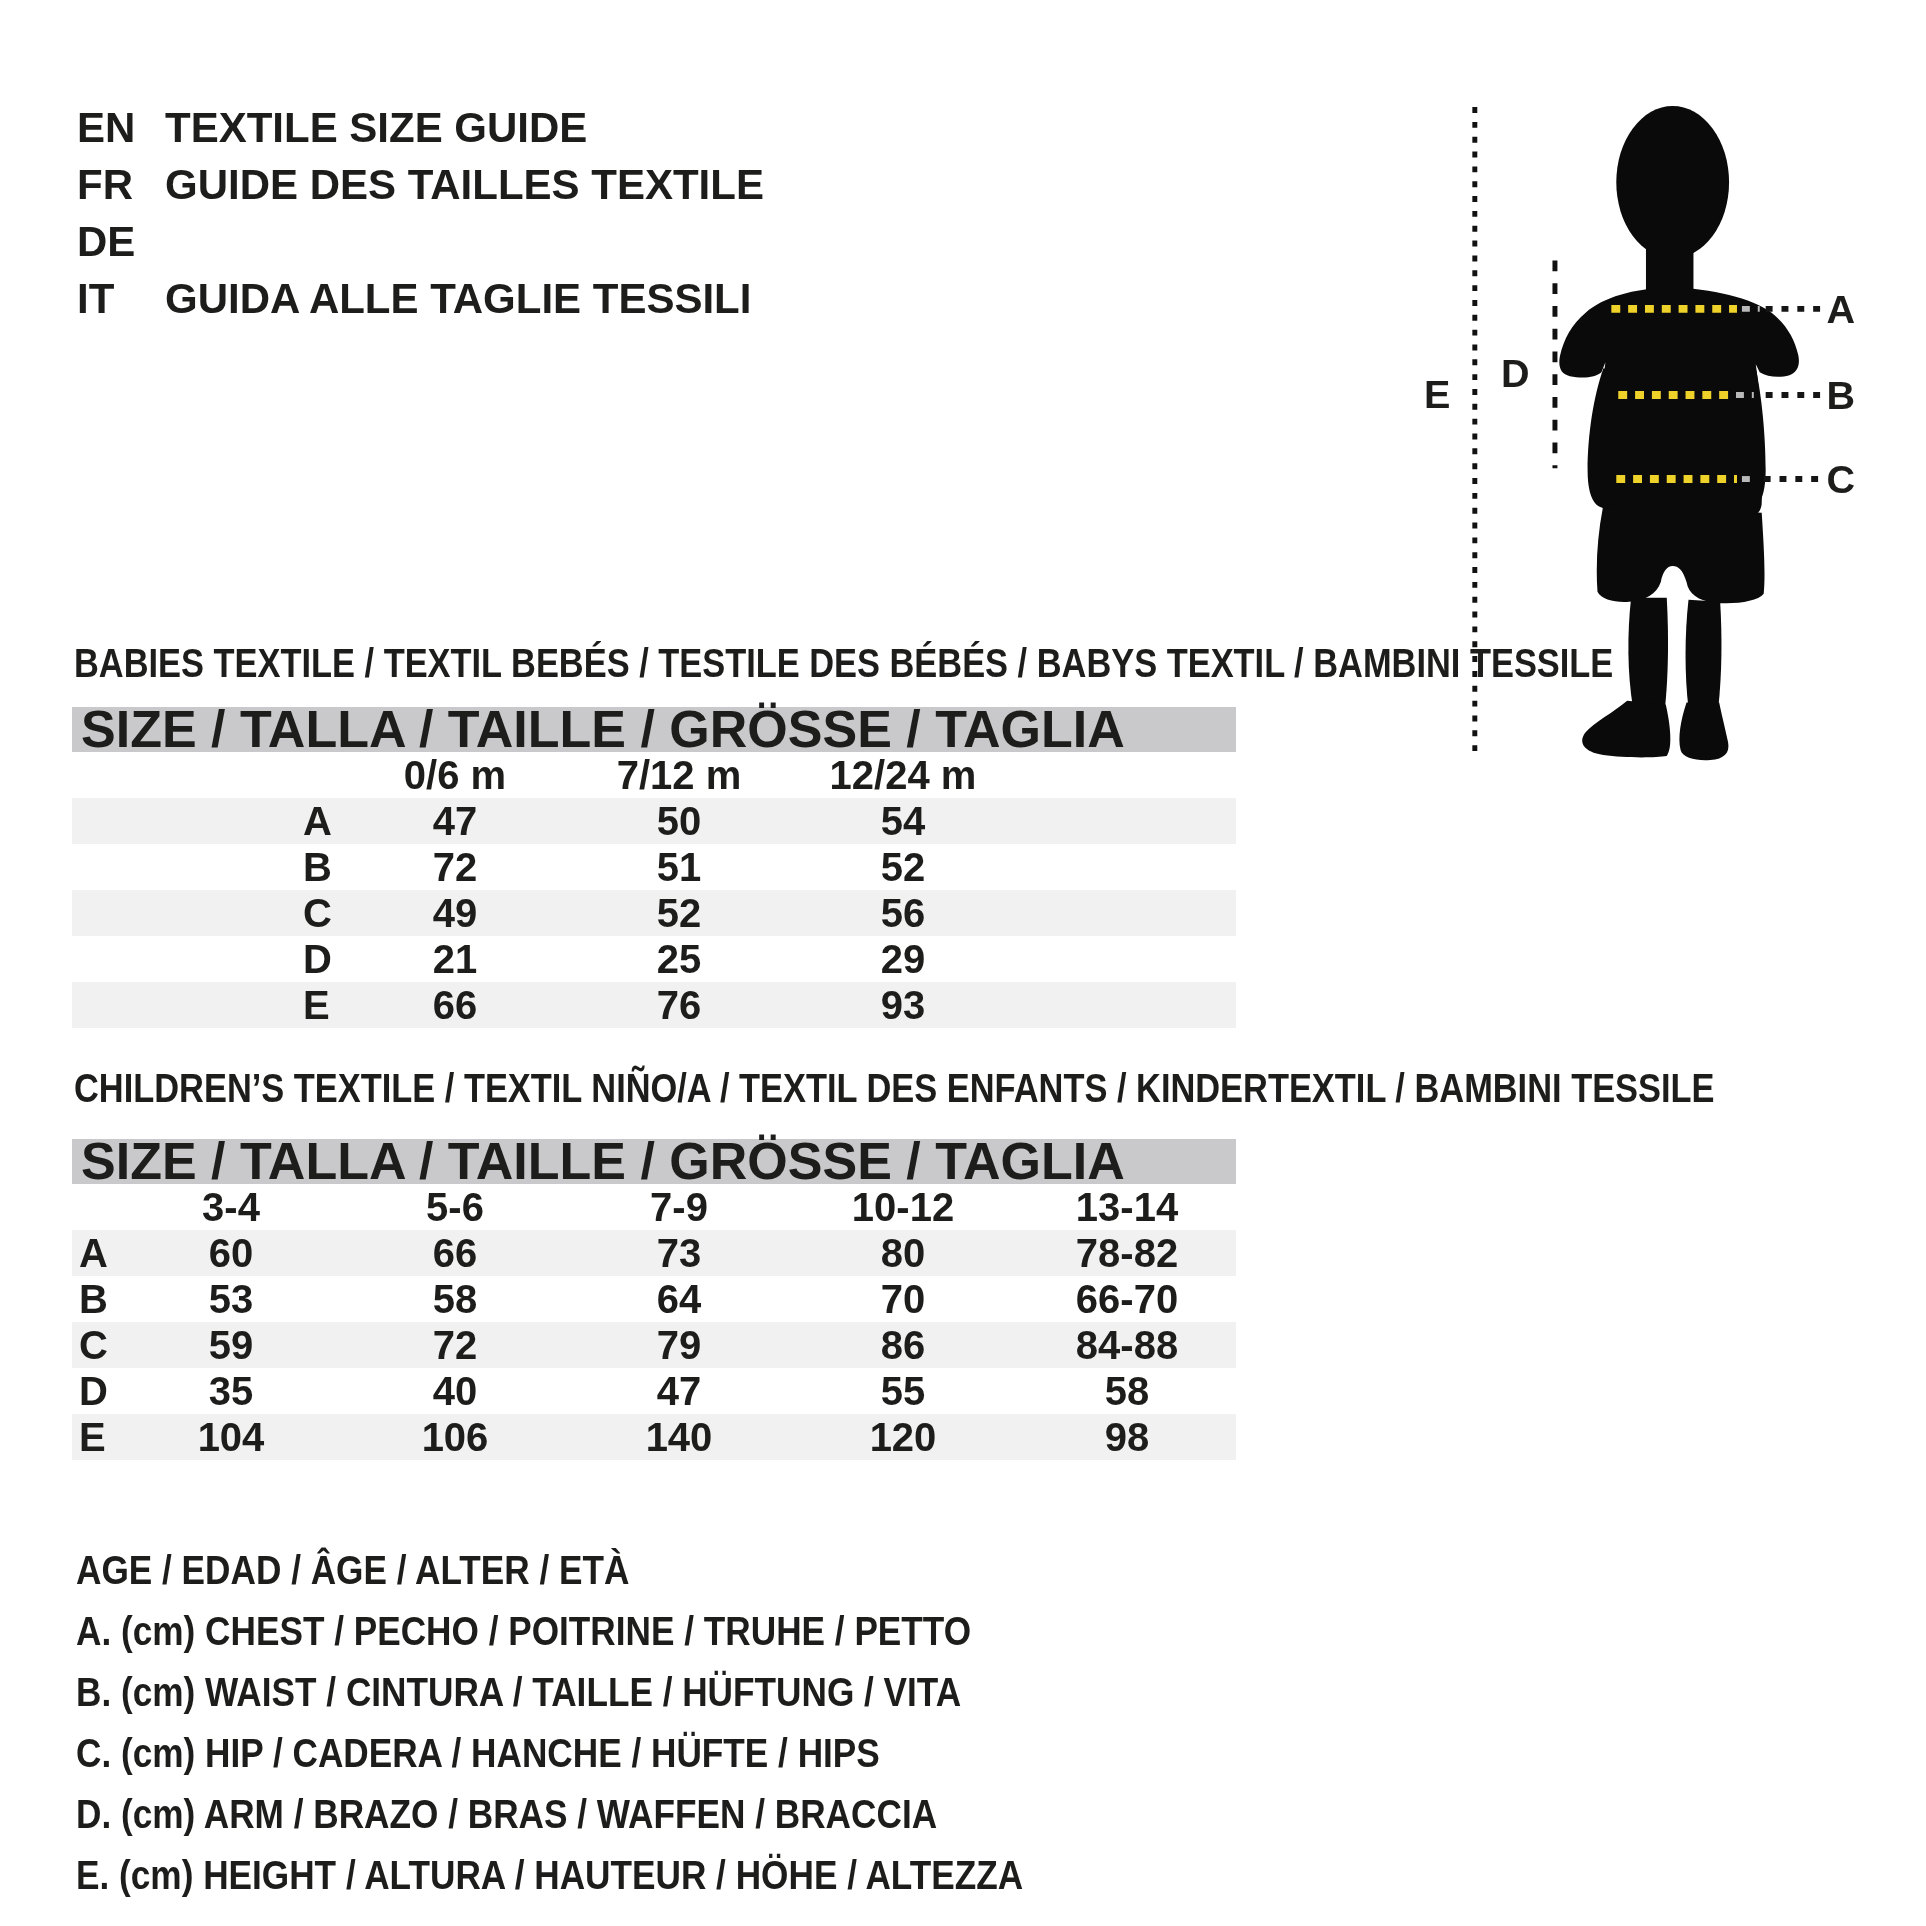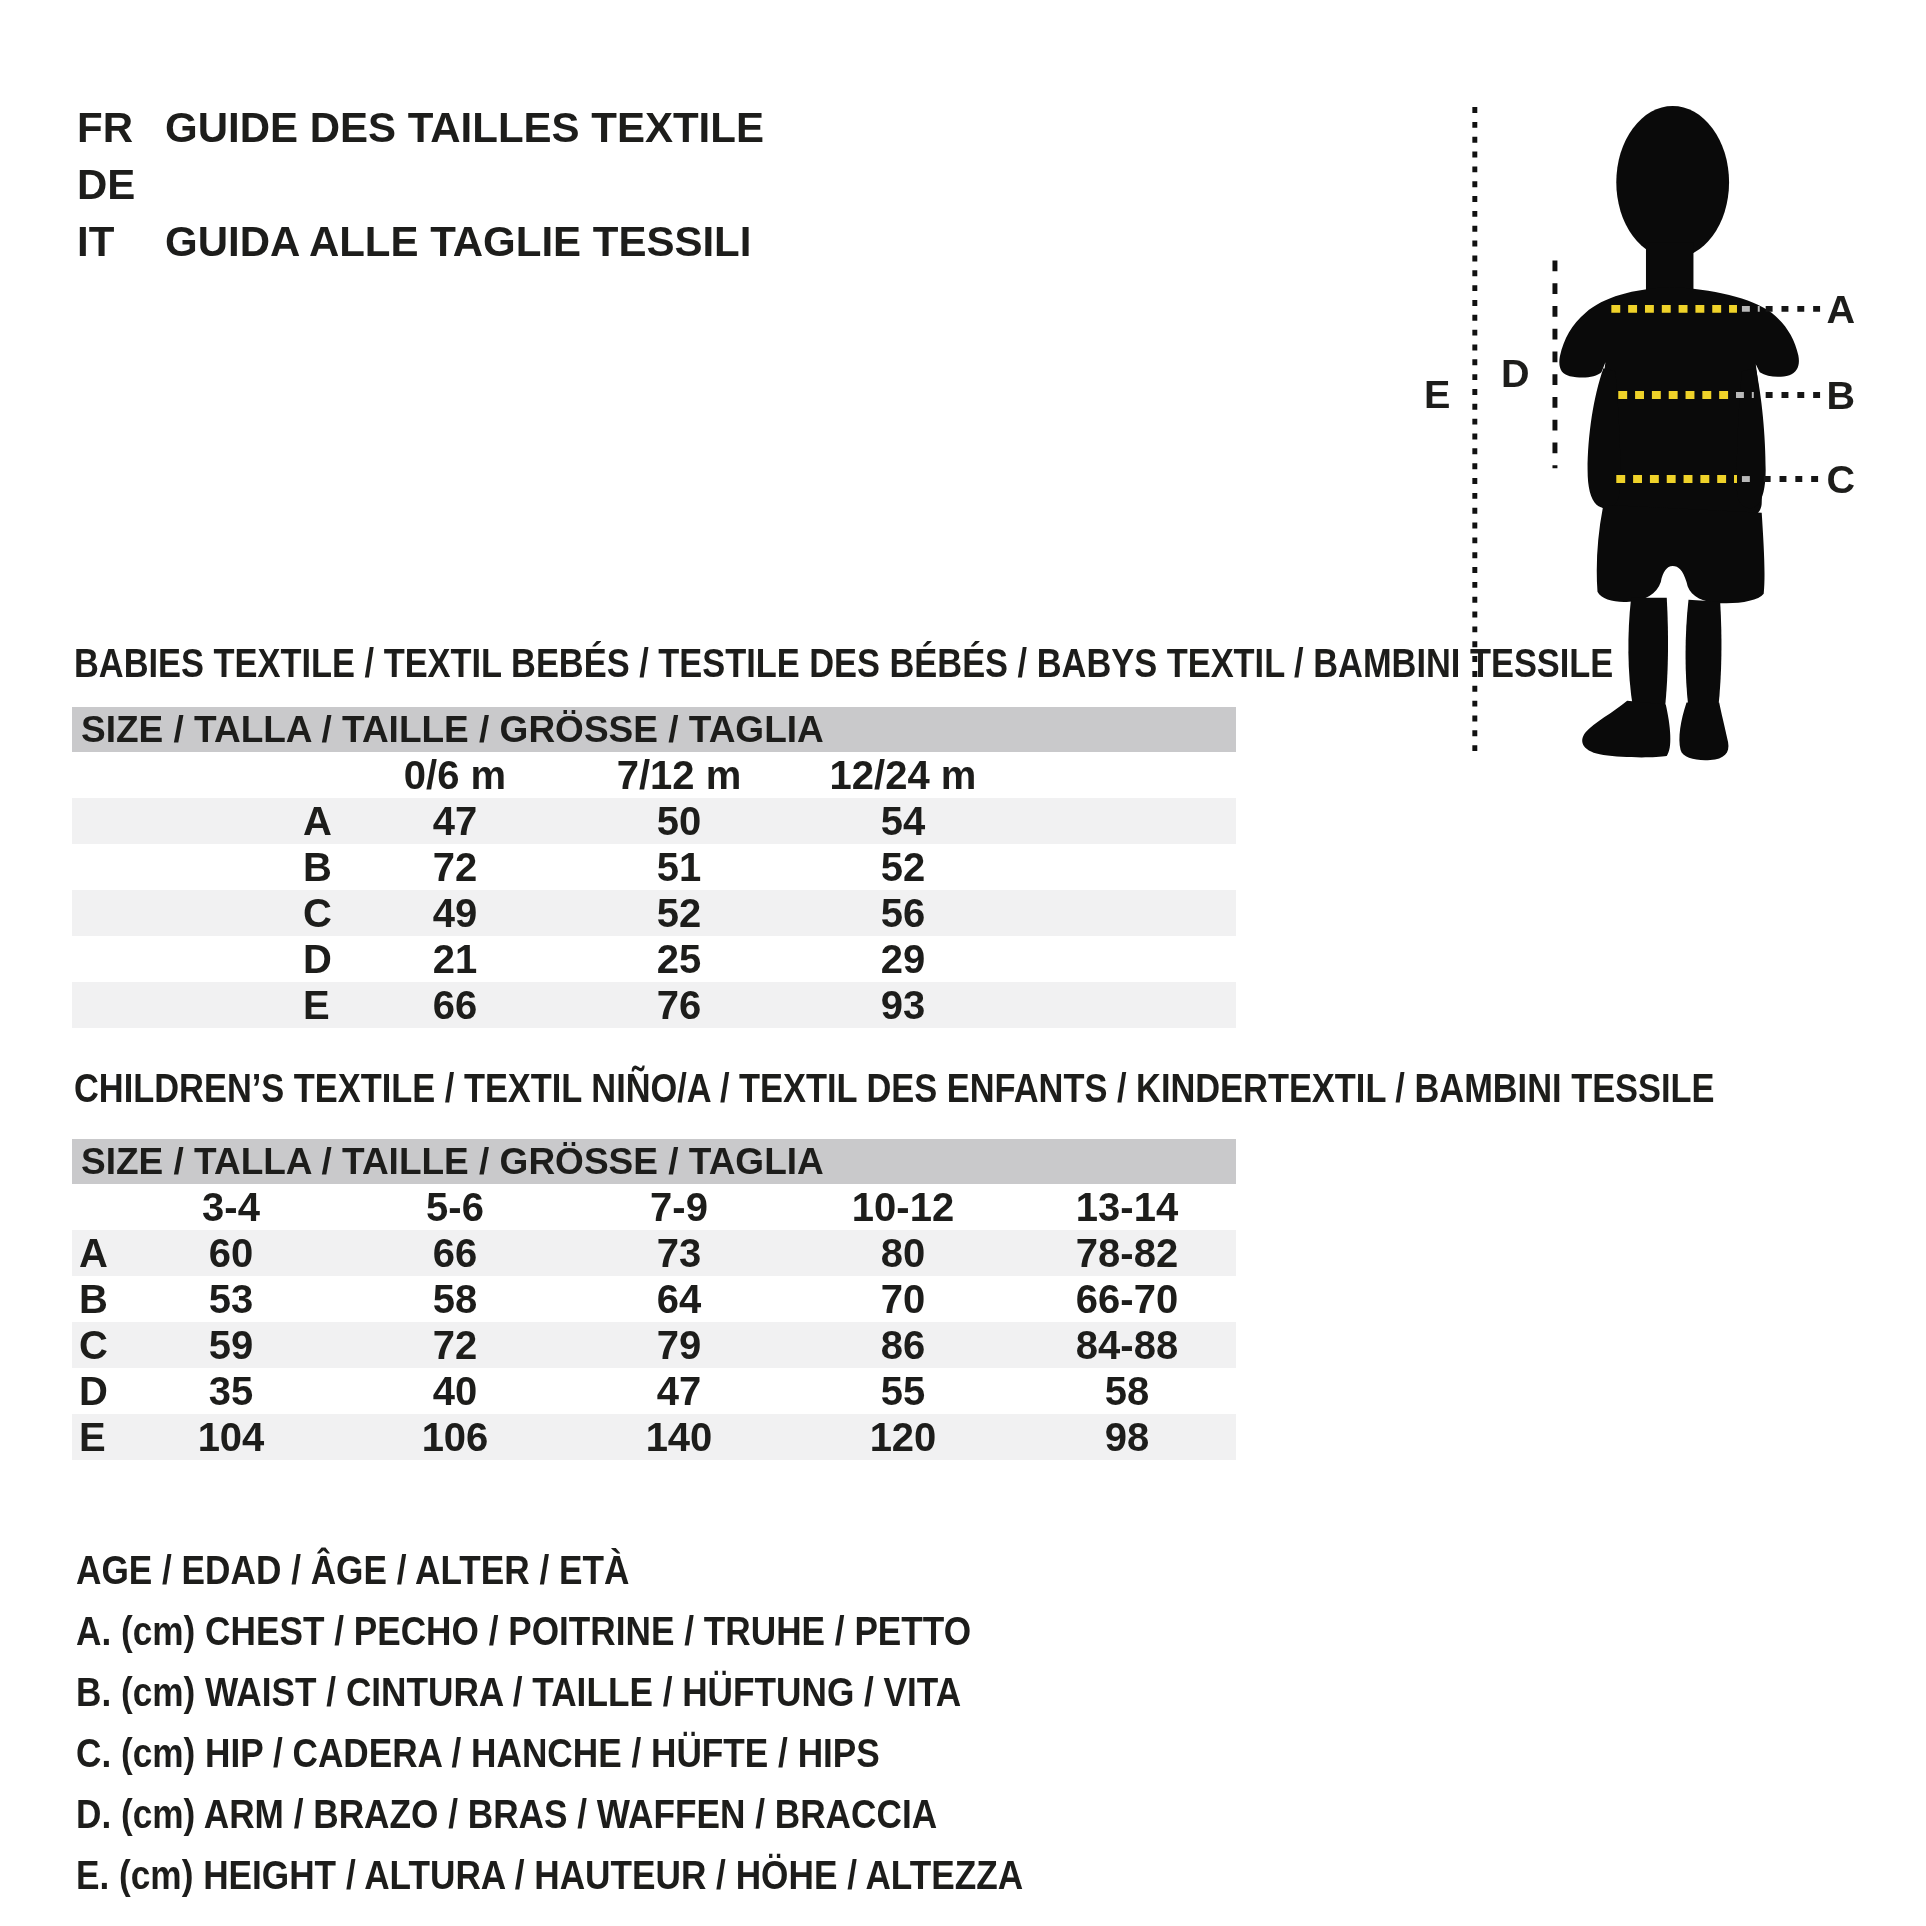--- a/index.html
+++ b/index.html
@@ -18,21 +18,21 @@
     position:absolute;left:74px;font-size:40px;line-height:46px;white-space:nowrap;
     transform:scaleX(.86);transform-origin:0 0;
   }
   .babies-title{top:640px;}
   .children-title{top:1065px;}
   
   .size-table{position:absolute;left:72px;width:1164px;}
   .babies-table{top:707px;}
   .children-table{top:1139px;}
   .size-bar{
-    height:45px;line-height:45px;background:#c9c9cb;font-size:37px;
+    height:45px;line-height:45px;background:#c9c9cb;font-size:52px;
     padding-left:9px;white-space:nowrap;
   }
   .t-row{display:flex;height:46px;align-items:center;font-size:40px;justify-content:center;}
   .t-row.stripe{background:#f1f1f2;}
   .t-label{flex:0 0 50px;width:50px;padding-left:10px;box-sizing:border-box;}
   .t-cell{flex:0 0 224px;width:224px;text-align:center;}
   
   .legend{position:absolute;left:76px;top:1509px;margin-top:31px;}
   .legend-line{
     height:61px;line-height:61px;font-size:40px;white-space:nowrap;
@@ -41,20 +41,24 @@
   
   .figure{position:absolute;left:1366px;top:79px;}
   .fig-label{font-family:"Liberation Sans",sans-serif;font-weight:700;font-size:40px;fill:#1d1d1b;}
 </style>
 </head>
 <body>
 
 <div class="canvas">
 
   <div class="lang-block">
+    <div class="lang-row">
+      <span class="lang-code">EN</span>
+      <span class="lang-title">TEXTILE SIZE GUIDE</span>
+    </div>
     <div class="lang-row">
       <span class="lang-code">FR</span>
       <span class="lang-title">GUIDE DES TAILLES TEXTILE</span>
     </div>
     <div class="lang-row">
       <span class="lang-code">DE</span>
     </div>
     <div class="lang-row">
       <span class="lang-code">IT</span>
       <span class="lang-title">GUIDA ALLE TAGLIE TESSILI</span>

